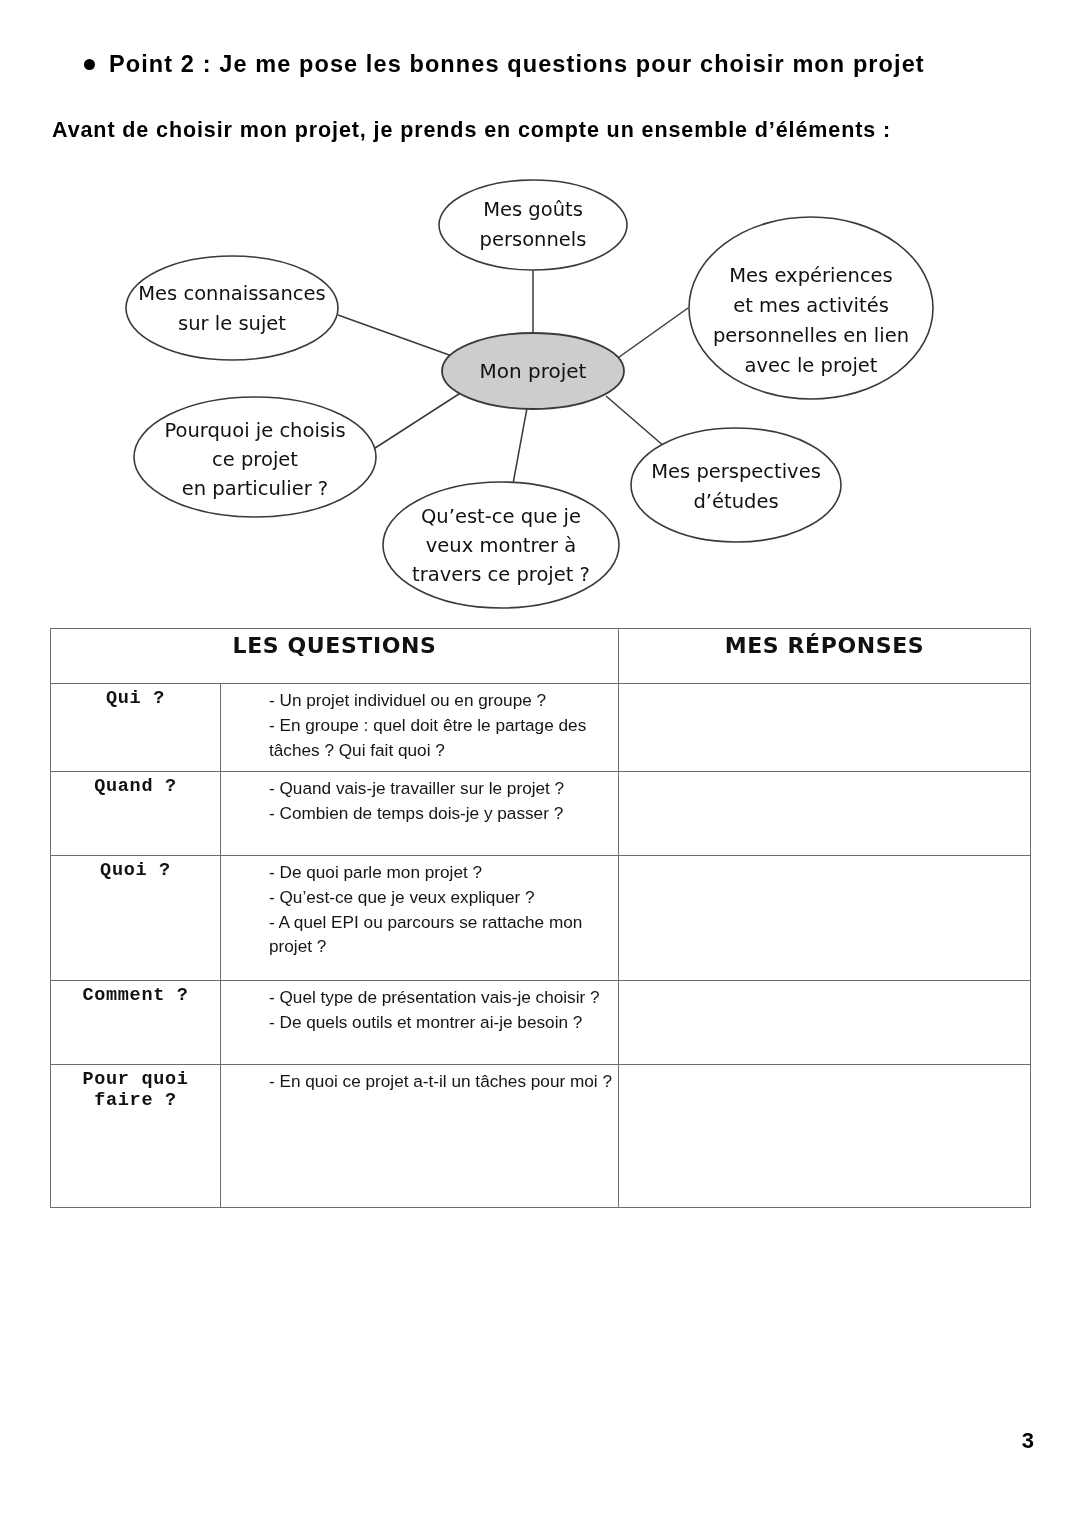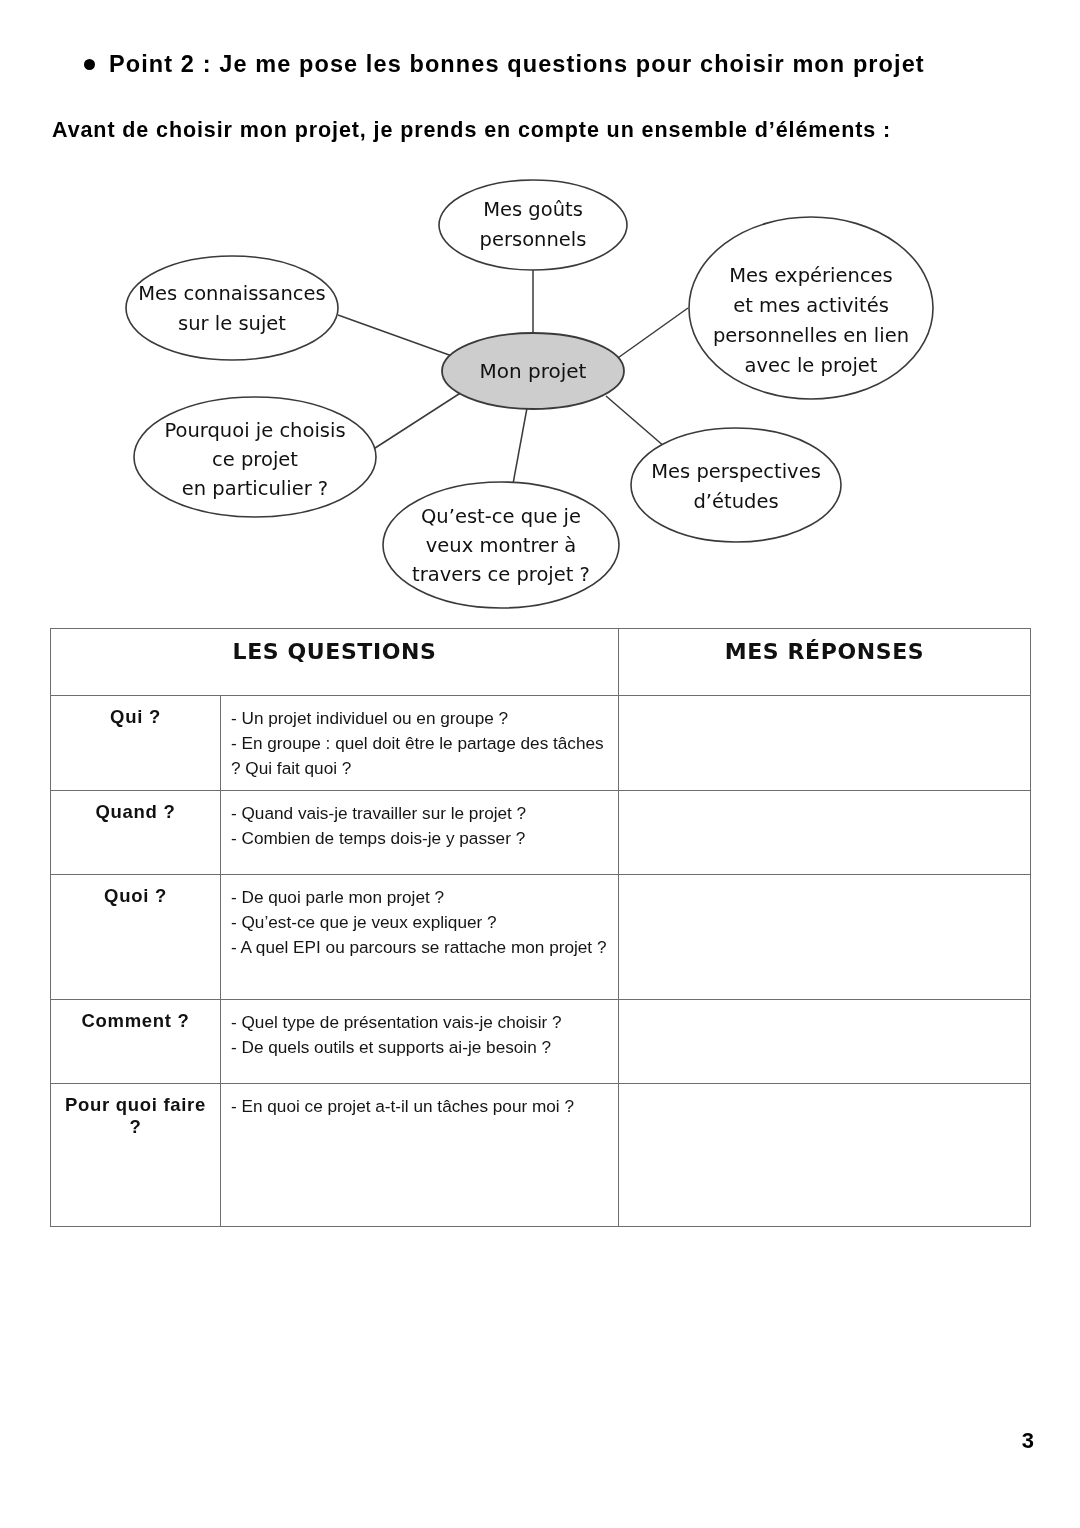--- a/index.html
+++ b/index.html
@@ -84,53 +84,53 @@
     position: absolute;
     left: 50px;
     top: 628px;
     width: 980px;
     border-collapse: collapse;
     table-layout: fixed;
   }
   #questions-table td, #questions-table th {
     border: 1.3px solid #6e6e6e;
     vertical-align: top;
-    padding: 10px;
+    padding: 4px;
   }
   .col-label   { width: 170px; }
   .col-question{ width: 398px; }
   .col-answer  { width: 412px; }
 
   .hdr-cell {
     height: 46px;
     text-align: center;
     vertical-align: middle;
     font-family: "DejaVu Sans", sans-serif;
     font-weight: bold;
     font-size: 22px;
     letter-spacing: 0.6px;
     color: #111;
   }
   .label-cell {
     text-align: center;
     vertical-align: middle;
-    font-family: Liberation Sans, sans-serif;
+    font-family: Liberation Mono, monospace;
     font-weight: bold;
     font-size: 18.5px;
     letter-spacing: 0.7px;
     color: #111;
   }
   .q-cell {
     padding: 9px 10px 9px 12px;
     font-family: "Liberation Sans", sans-serif;
     font-size: 17.2px;
     line-height: 1.44;
     color: #151515;
   }
-  .q-cell .q-line { display: block; }
+  .q-cell .q-line { display: block; margin-left: 44px; }
   .answer-cell { background: #ffffff; }
 
   
   #page-number {
     position: absolute;
     right: 46px;
     top: 1428px;
     font-family: "Liberation Sans", sans-serif;
     font-weight: bold;
     font-size: 22px;
@@ -245,21 +245,21 @@
         <span class="q-line">- A quel EPI ou parcours se rattache mon projet ?</span>
       </td>
       <td class="answer-cell"></td>
     </tr>
 
 
     <tr style="height:84px">
       <td class="label-cell">Comment ?</td>
       <td class="q-cell">
         <span class="q-line">- Quel type de présentation vais-je choisir ?</span>
-        <span class="q-line">- De quels outils et supports ai-je besoin ?</span>
+        <span class="q-line">- De quels outils et montrer ai-je besoin ?</span>
       </td>
       <td class="answer-cell"></td>
     </tr>
 
 
     <tr style="height:143px">
       <td class="label-cell">Pour quoi faire ?</td>
       <td class="q-cell">
         <span class="q-line">- En quoi ce projet a-t-il un tâches pour moi ?</span>
       </td>

